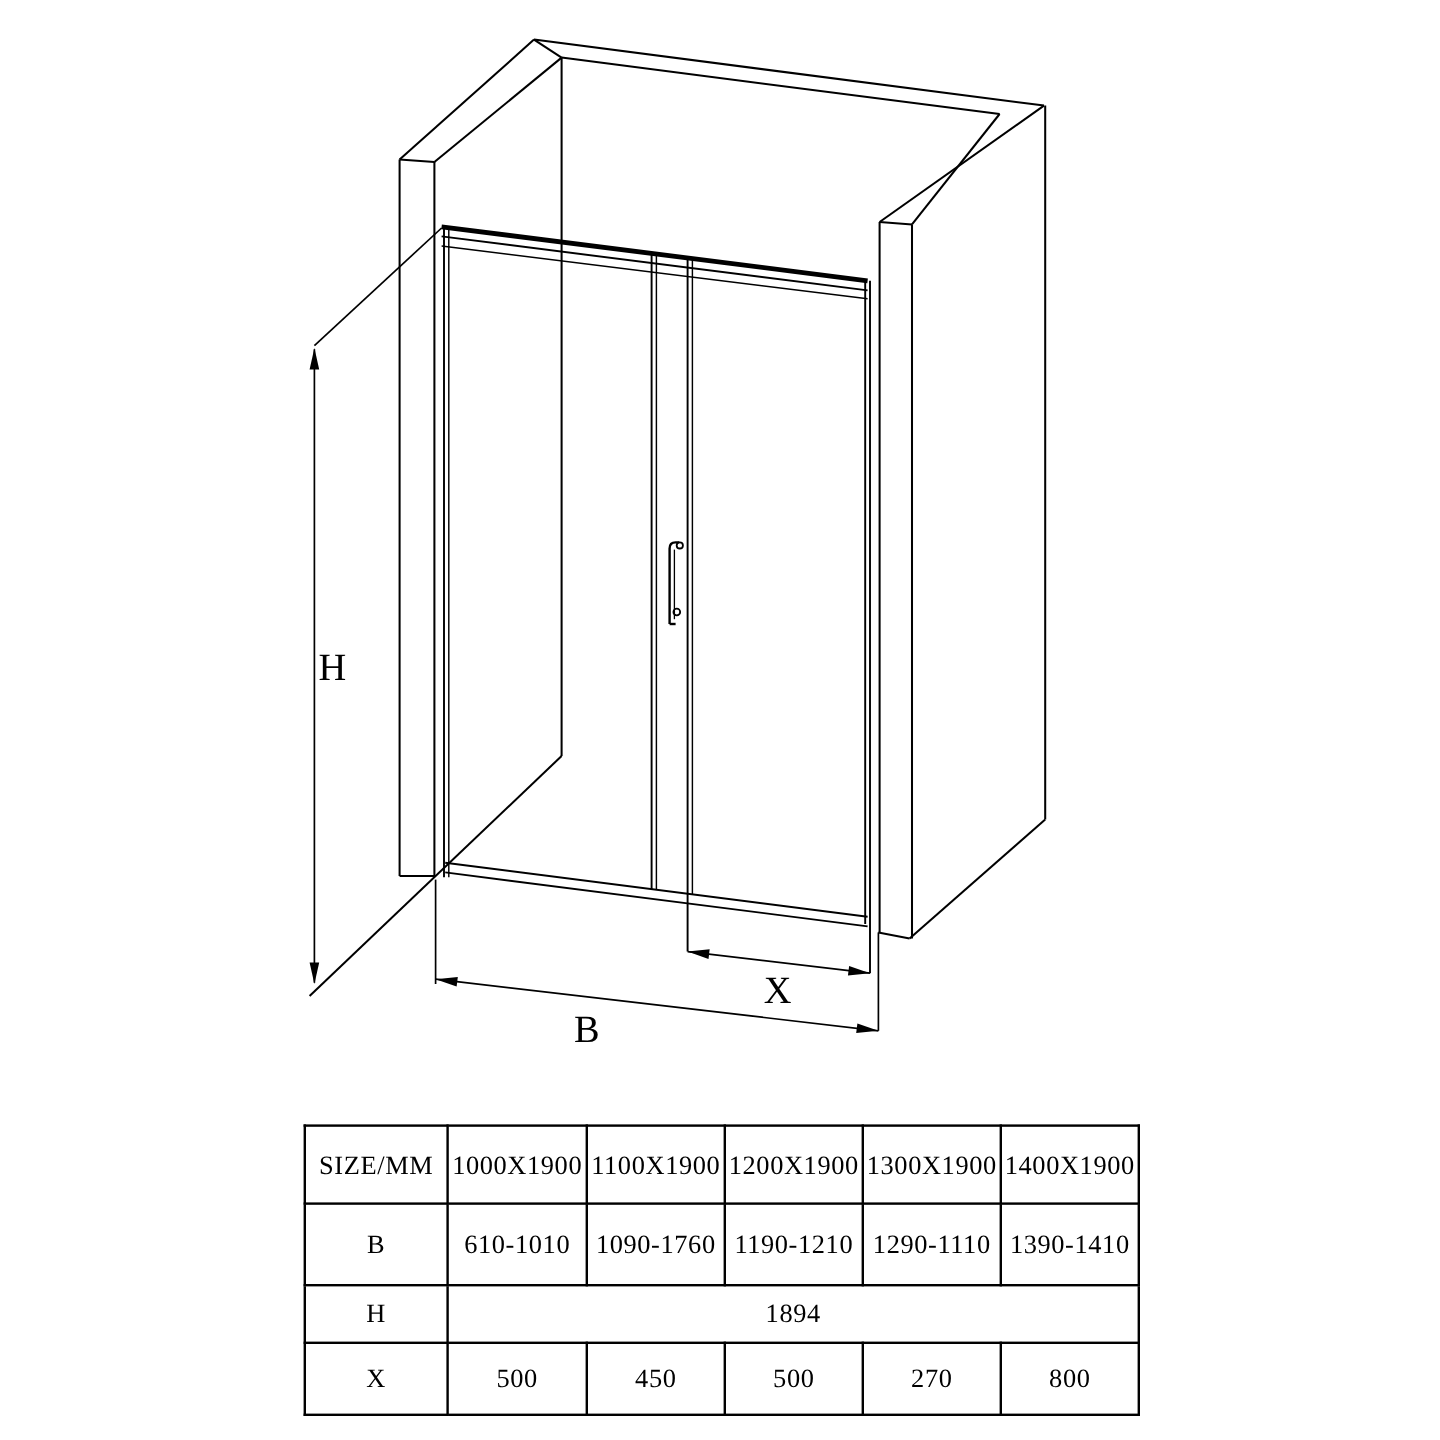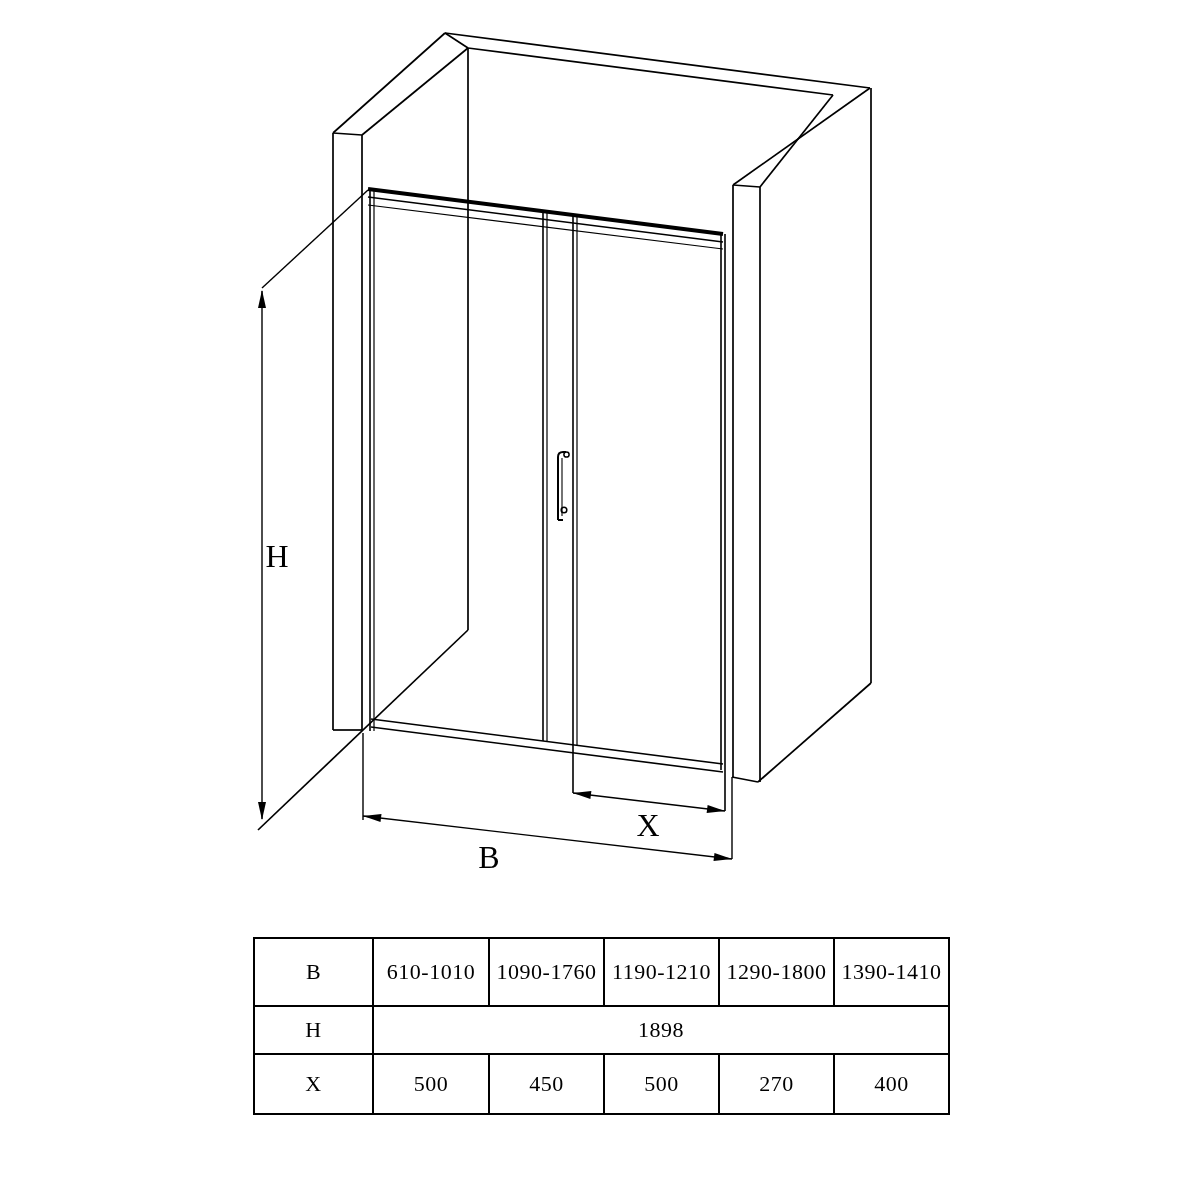--- a/index.html
+++ b/index.html
@@ -101,36 +101,44 @@
     <table class="spec">
       <colgroup>
         <col style="width:119px">
           <col style="width:116px">
           <col style="width:115px">
         <col style="width:115px">
           <col style="width:115px">
           <col style="width:115px">
       </colgroup>
       <tbody>
+          <tr class="r1">
+        <td>SIZE/MM</td>
+        <td>1000X1900</td>
+        <td>1100X1900</td>
+        <td>1200X1900</td>
+        <td>1300X1900</td>
+        <td>1400X1900</td>
+      </tr>
       <tr class="r2">
         <td>B</td>
         <td>610-1010</td>
         <td>1090-1760</td>
         <td>1190-1210</td>
-        <td>1290-1800</td>
+        <td>1290-1110</td>
         <td>1390-1410</td>
       </tr>
       <tr class="r3">
         <td>H</td>
-        <td colspan="5">1898</td>
+        <td colspan="5">1894</td>
       </tr>
       <tr class="r4">
         <td>X</td>
         <td>500</td>
         <td>450</td>
         <td>500</td>
         <td>270</td>
-        <td>400</td>
+        <td>800</td>
       </tr>
     </tbody>
       </table>
   </div>
 </div>
 
 </body></html>

